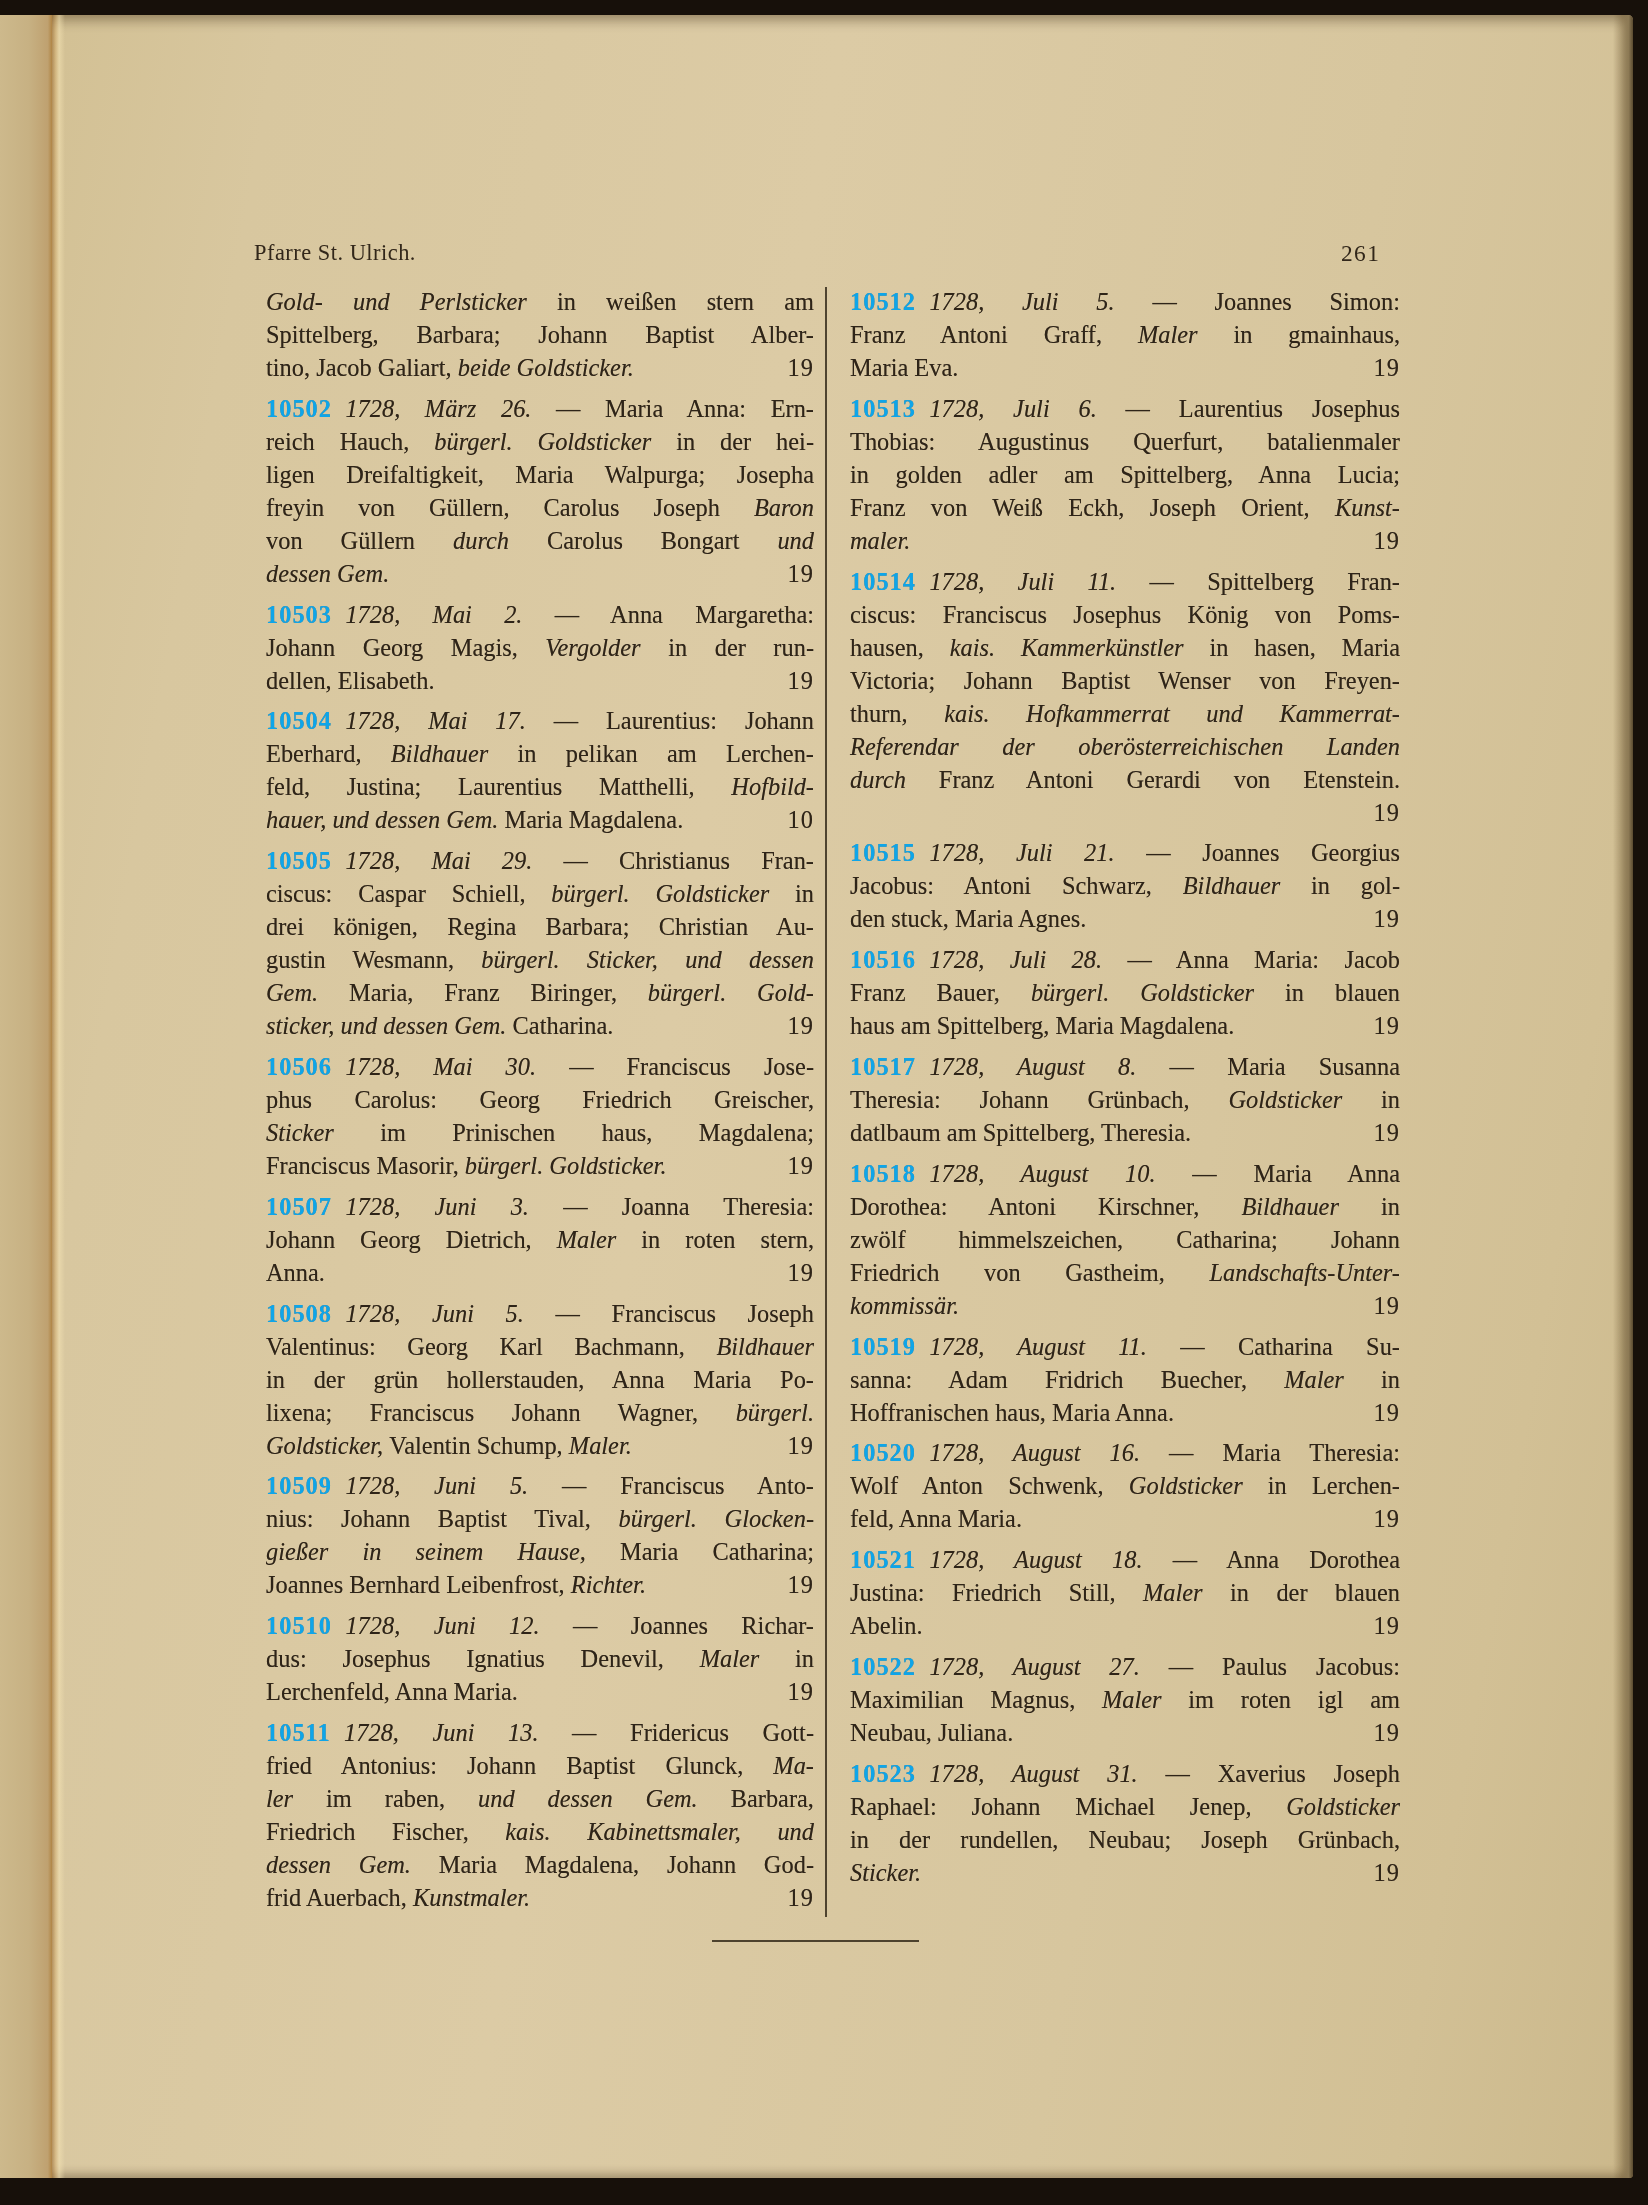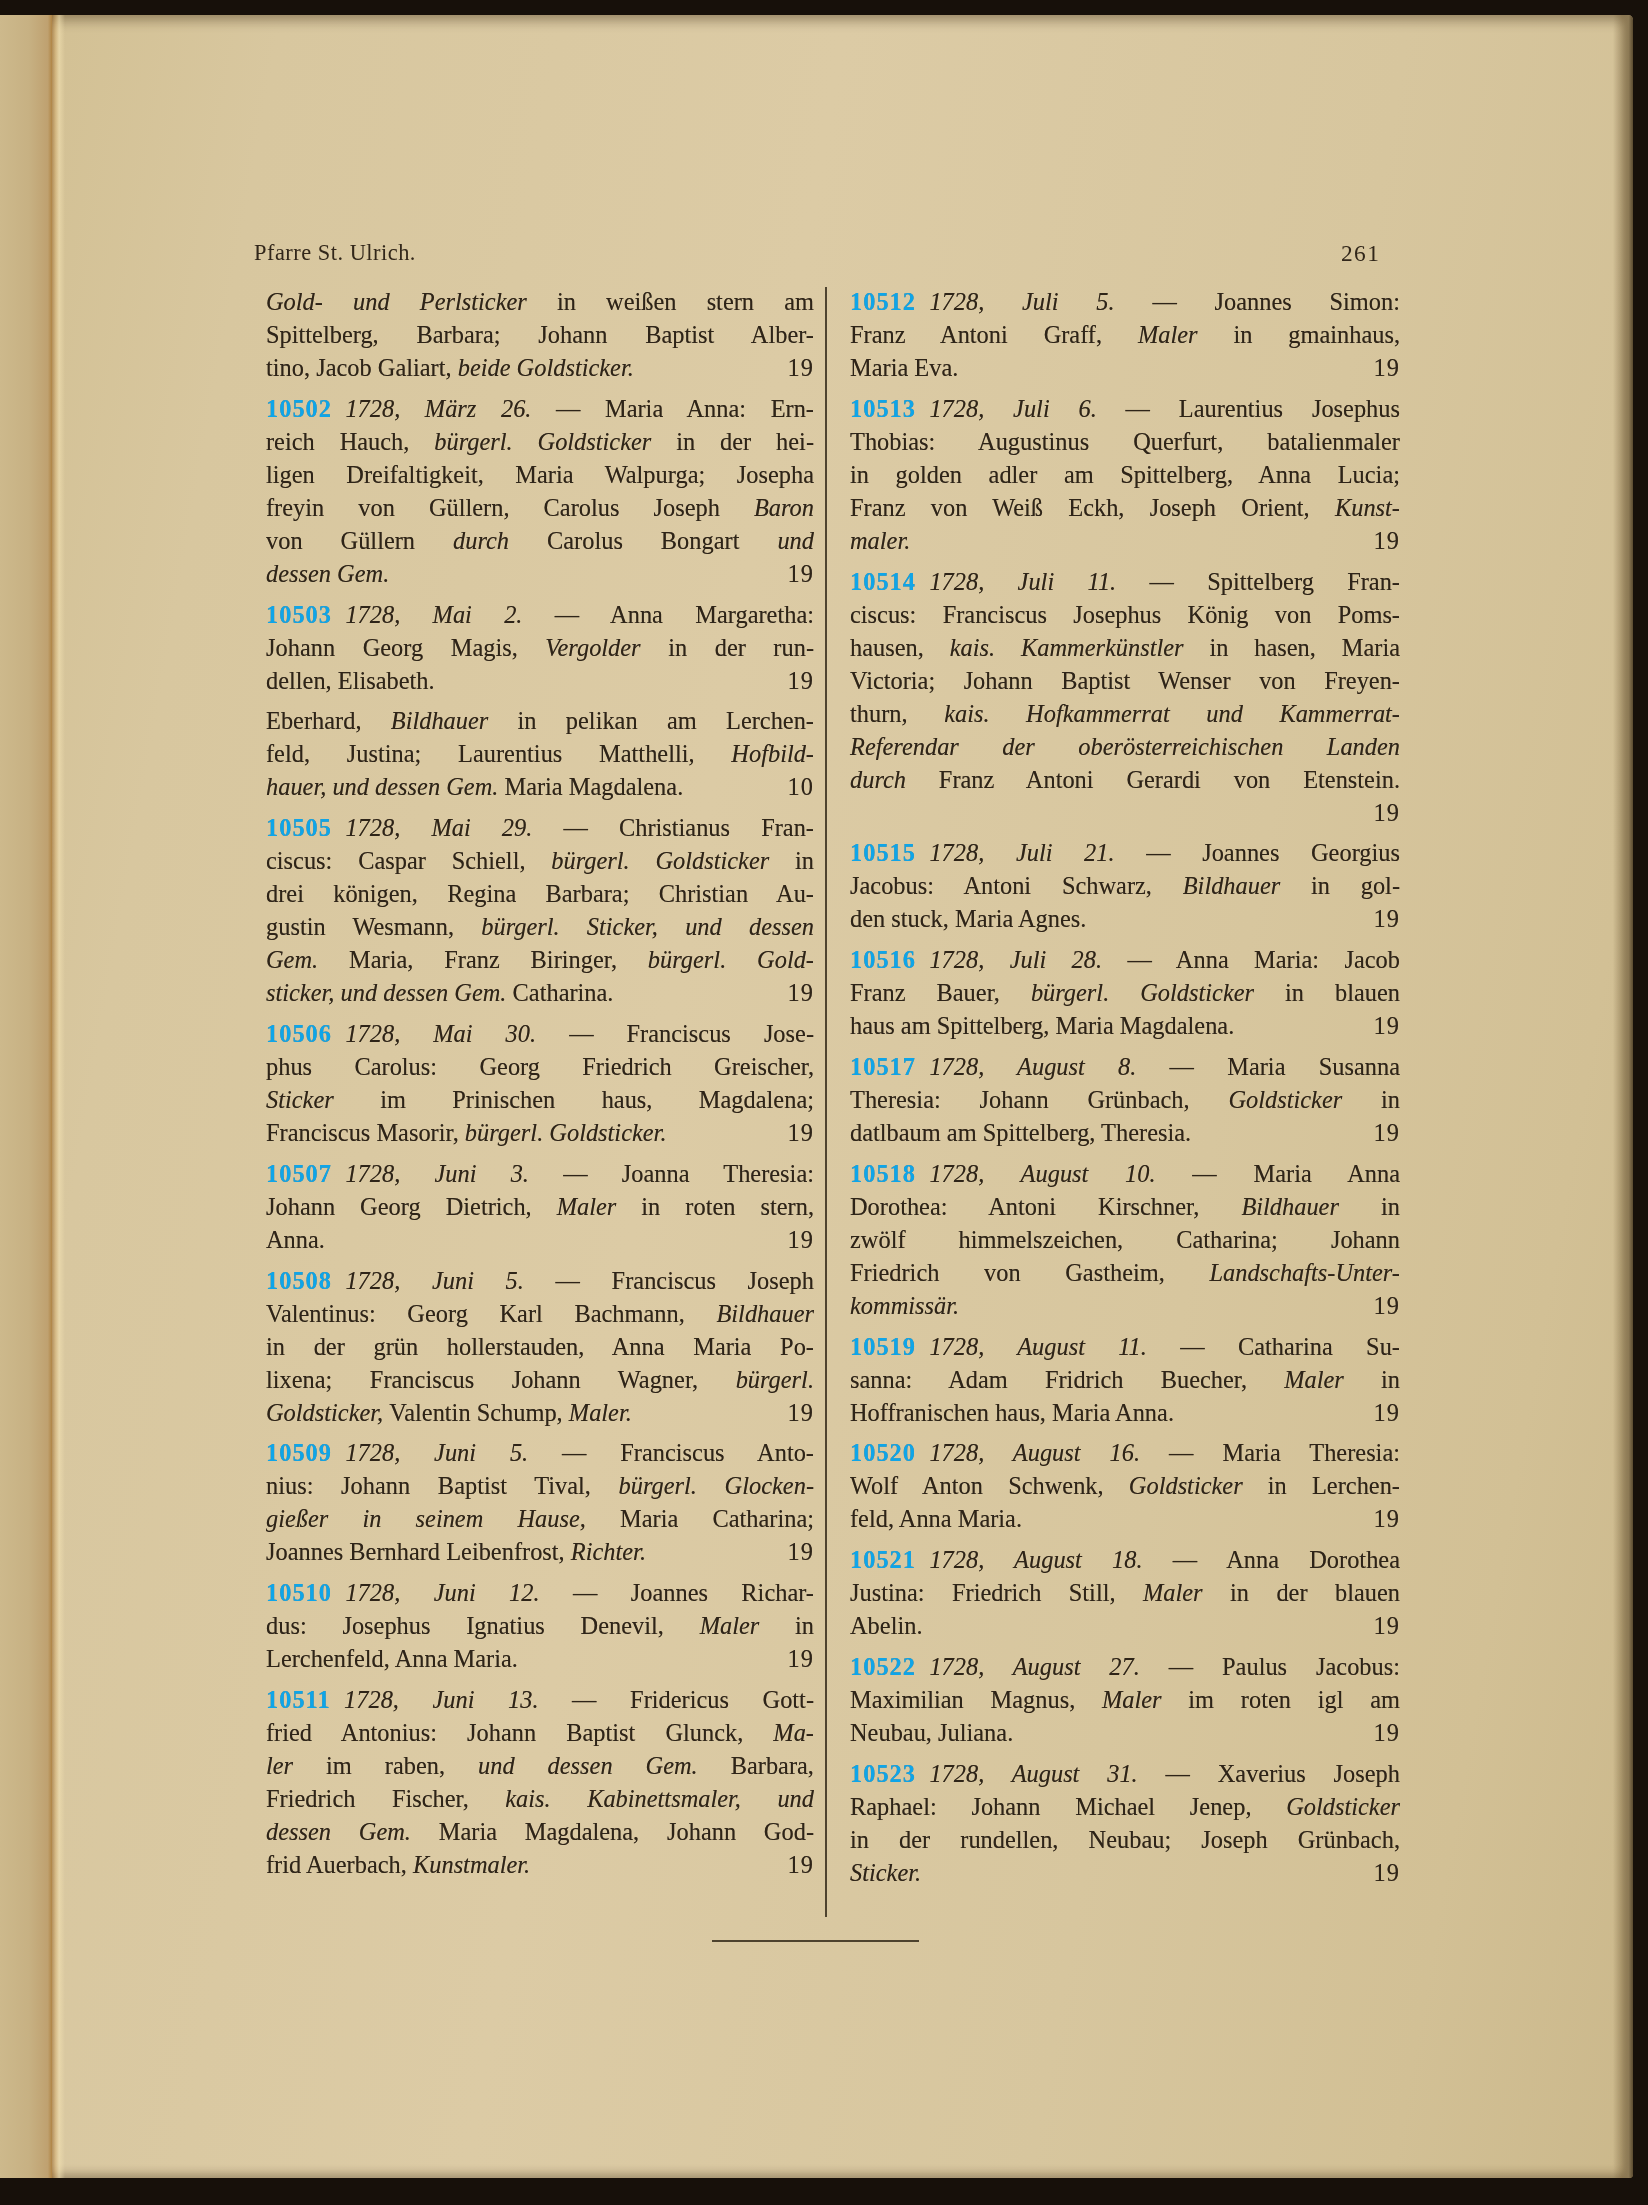--- a/index.html
+++ b/index.html
@@ -134,20 +134,21 @@
       </div>
       <div class="entry">
         <div class="line"><span class="seg bold">10503</span><span class="seg ital">1728, Mai 2. </span><span class="seg">— Anna Margaretha:</span></div>
         <div class="line"><span class="seg">Johann Georg Magis, </span><span class="seg ital">Vergolder </span><span class="seg">in der run-</span></div>
         <div class="line last">
           <span class="linetext"><span class="seg">dellen, Elisabeth.</span></span>
           <span class="ref">19</span>
         </div>
       </div>
       <div class="entry">
+        <div class="line"><span class="seg bold">10504</span><span class="seg ital">1728, Mai 17. </span><span class="seg">— Laurentius: Johann</span></div>
         <div class="line"><span class="seg">Eberhard, </span><span class="seg ital">Bildhauer </span><span class="seg">in pelikan am Lerchen-</span></div>
         <div class="line"><span class="seg">feld, Justina; Laurentius Matthelli, </span><span class="seg ital">Hofbild-</span></div>
         <div class="line last">
           <span class="linetext"><span class="seg ital">hauer, und dessen Gem. </span><span class="seg">Maria Magdalena.</span></span>
           <span class="ref">10</span>
         </div>
       </div>
       <div class="entry">
         <div class="line"><span class="seg bold">10505</span><span class="seg ital">1728, Mai 29. </span><span class="seg">— Christianus Fran-</span></div>
         <div class="line"><span class="seg">ciscus: Caspar Schiell, </span><span class="seg ital">bürgerl. Goldsticker </span><span class="seg">in</span></div>

